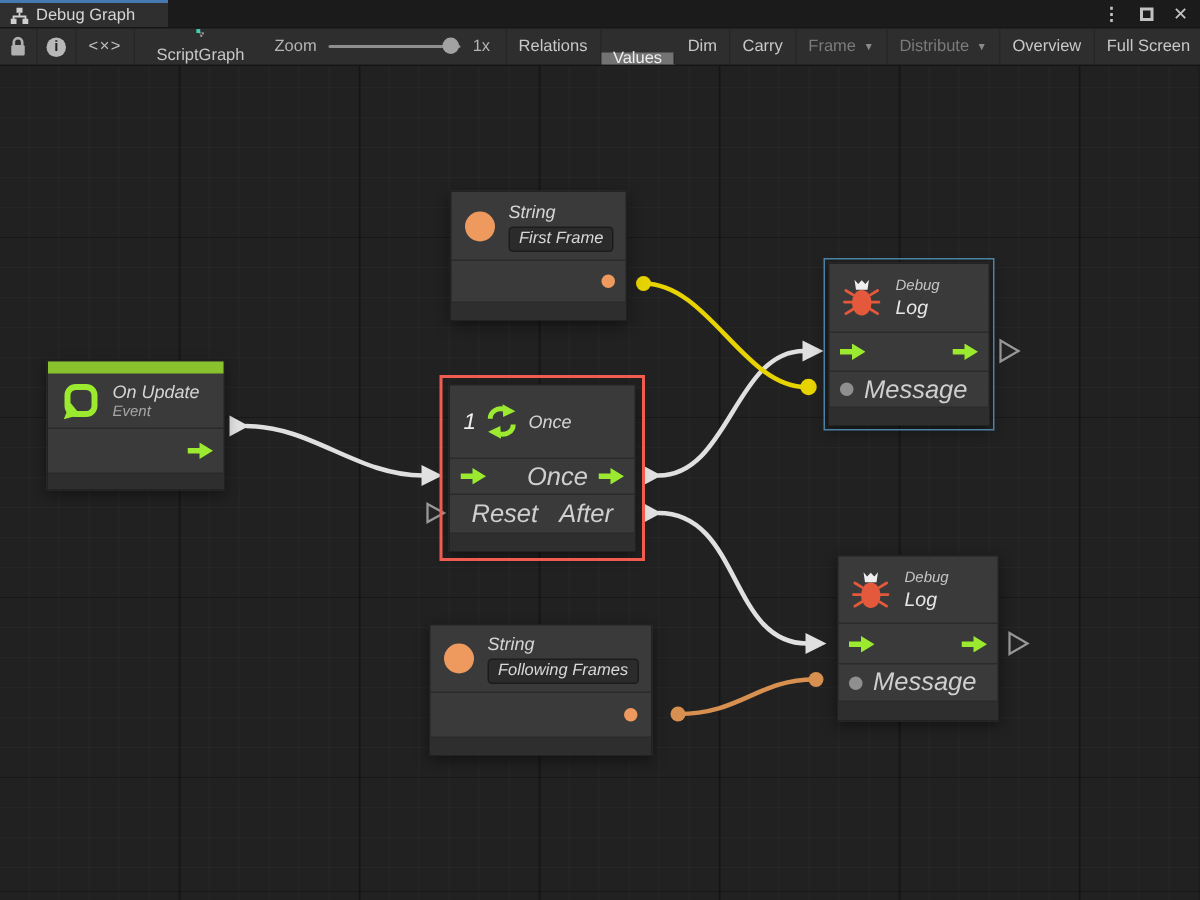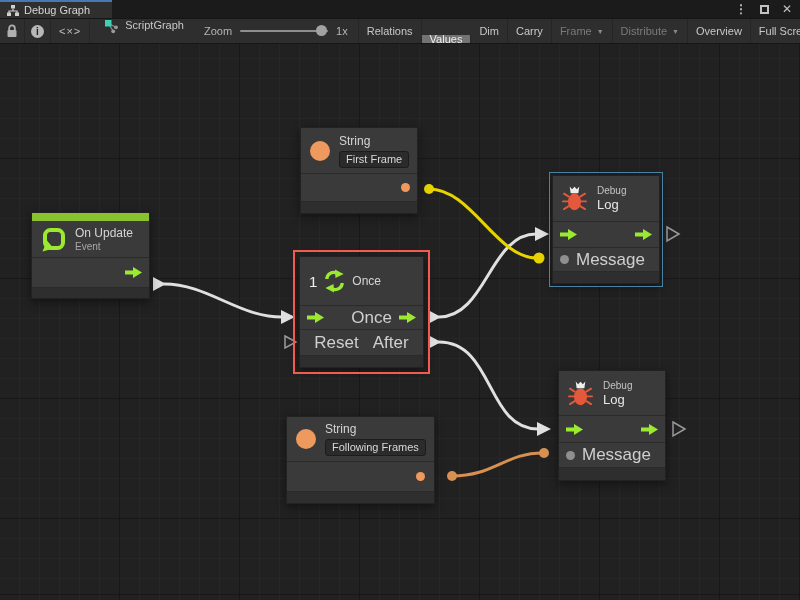--- a/index.html
+++ b/index.html
@@ -16,21 +16,21 @@
   .winctl .close { font-size:12px; }
 
   
   .toolbar { height:26px; background:#2e2e2e; border-top:1px solid #161616; border-bottom:1px solid #161616;
              display:flex; align-items:stretch; font-size:11px; color:#c8c8c8; }
   .tbtn { display:flex; align-items:center; justify-content:center; padding:0 8px; border-right:1px solid #262626; white-space:nowrap; }
   .tbtn.icon-btn { padding:0 6px; }
   .tbtn.active { background:#737373; color:#eeeeee;margin-top:16px; }
   .tbtn.disabled { color:#7b7b7b; }
   .dd { font-size:7px; margin-left:5px; color:#8a8a8a; }
-  .graph-id { display:flex; gap:6px; padding:0 10px 0 14px; }
+  .graph-id { display:flex; align-items:center; gap:6px; padding:0 10px 0 14px;flex-direction:column; }
   .zoom-area { display:flex; align-items:center; gap:8px; padding:0 10px; color:#b5b5b5;text-align:right; }
   .slider { position:relative; width:88px; height:2px; background:#8f8f8f; border-radius:1px; }
   .slider .handle { position:absolute; top:-5px; left:76px; width:11px; height:11px; border-radius:50%; background:#a2a2a2; }
   .right-group { margin-left:auto; display:flex; align-items:stretch; border-left:1px solid #262626; }
   .info-circle { width:13px; height:13px; border-radius:50%; background:#b8b8b8; color:#242424;
                  font-size:10px; font-weight:bold; display:flex; align-items:center; justify-content:center; }
   .code-glyph { color:#c0c0c0; letter-spacing:1px; }
 
   
   .canvas { position:relative; width:800px; height:556px; background-color:#212121; overflow:hidden;
@@ -44,21 +44,21 @@
   .wires { position:absolute; left:0; top:0; }
   .wire-white { stroke:var(--wire-white,#e0e0e0); stroke-width:3; fill:none; stroke-linecap:round; }
   .wire-yellow { stroke:var(--wire-yellow,#e6d300); stroke-width:3; fill:none; stroke-linecap:round; }
   .wire-orange { stroke:var(--wire-orange,#d7904f); stroke-width:3; fill:none; stroke-linecap:round; }
   .head-white { fill:var(--wire-white,#e0e0e0); }
   .dot-yellow { fill:var(--wire-yellow,#e6d300); }
   .dot-orange { fill:var(--wire-orange,#d7904f); }
   .hollow-tri { fill:rgba(40,40,40,.5); stroke:#9a9a9a; stroke-width:1.5; }
 
   .node { position:absolute; background:#3a3a3a; border:1px solid #222222; color:#d5d5d5;
-          font-size:12px; box-shadow:0 3px 9px rgba(0,0,0,.45); }
+          font-size:12px; box-shadow:0 3px 9px rgba(0,0,0,.45);font-style:italic; }
   .node .hdr { display:flex; align-items:center; gap:9px; padding:0 9px; border-bottom:1px solid #2a2a2a; }
   .node .row { display:flex; align-items:center; gap:7px; padding:0 7px; border-bottom:1px solid #2a2a2a; }
   .node .ftr { background:#2e2e2e; }
   .spacer { flex:1; }
   .selected-red { outline:2px solid var(--selection-red,#f25c50); outline-offset:4px; }
   .related-blue { outline:1px solid var(--highlight-blue,#4a82a5); outline-offset:2px; }
 
   .value-field { background:#2b2b2b; border:1px solid #1c1c1c; border-radius:3px; padding:1px 6px 2px;
                  font-size:11px; color:#d8d8d8; margin-top:3px; white-space:nowrap; width:max-content; }
   .orange-circle { width:20px; height:20px; border-radius:50%; background:var(--value-orange,#ee9a5f); flex:none; }
@@ -190,21 +190,21 @@
         <div class="value-field">First Frame</div>
       </div>
     </div>
     <div class="row" style="height:28px;">
       <span class="spacer"></span>
       <span class="port-dot-orange"></span>
     </div>
     <div class="ftr" style="height:11px;"></div>
   </div>
 
-  <div class="node" style="left:31px; top:168px; width:119px;">
+  <div class="node" style="left:31px; top:196px; width:119px;">
     <div class="green-bar"></div>
     <div class="hdr" style="height:37px; gap:8px;">
       <svg width="26" height="26" viewBox="0 0 26 26">
         <rect class="lime" x="4" y="4" width="18" height="18" rx="5.5" stroke-width="4"></rect>
         <polygon class="lime-fill" points="1.5,25.5 12.5,22.5 6,14.5"></polygon>
       </svg>
       <div>
         <div>On Update</div>
         <div class="subtitle">Event</div>
       </div>

